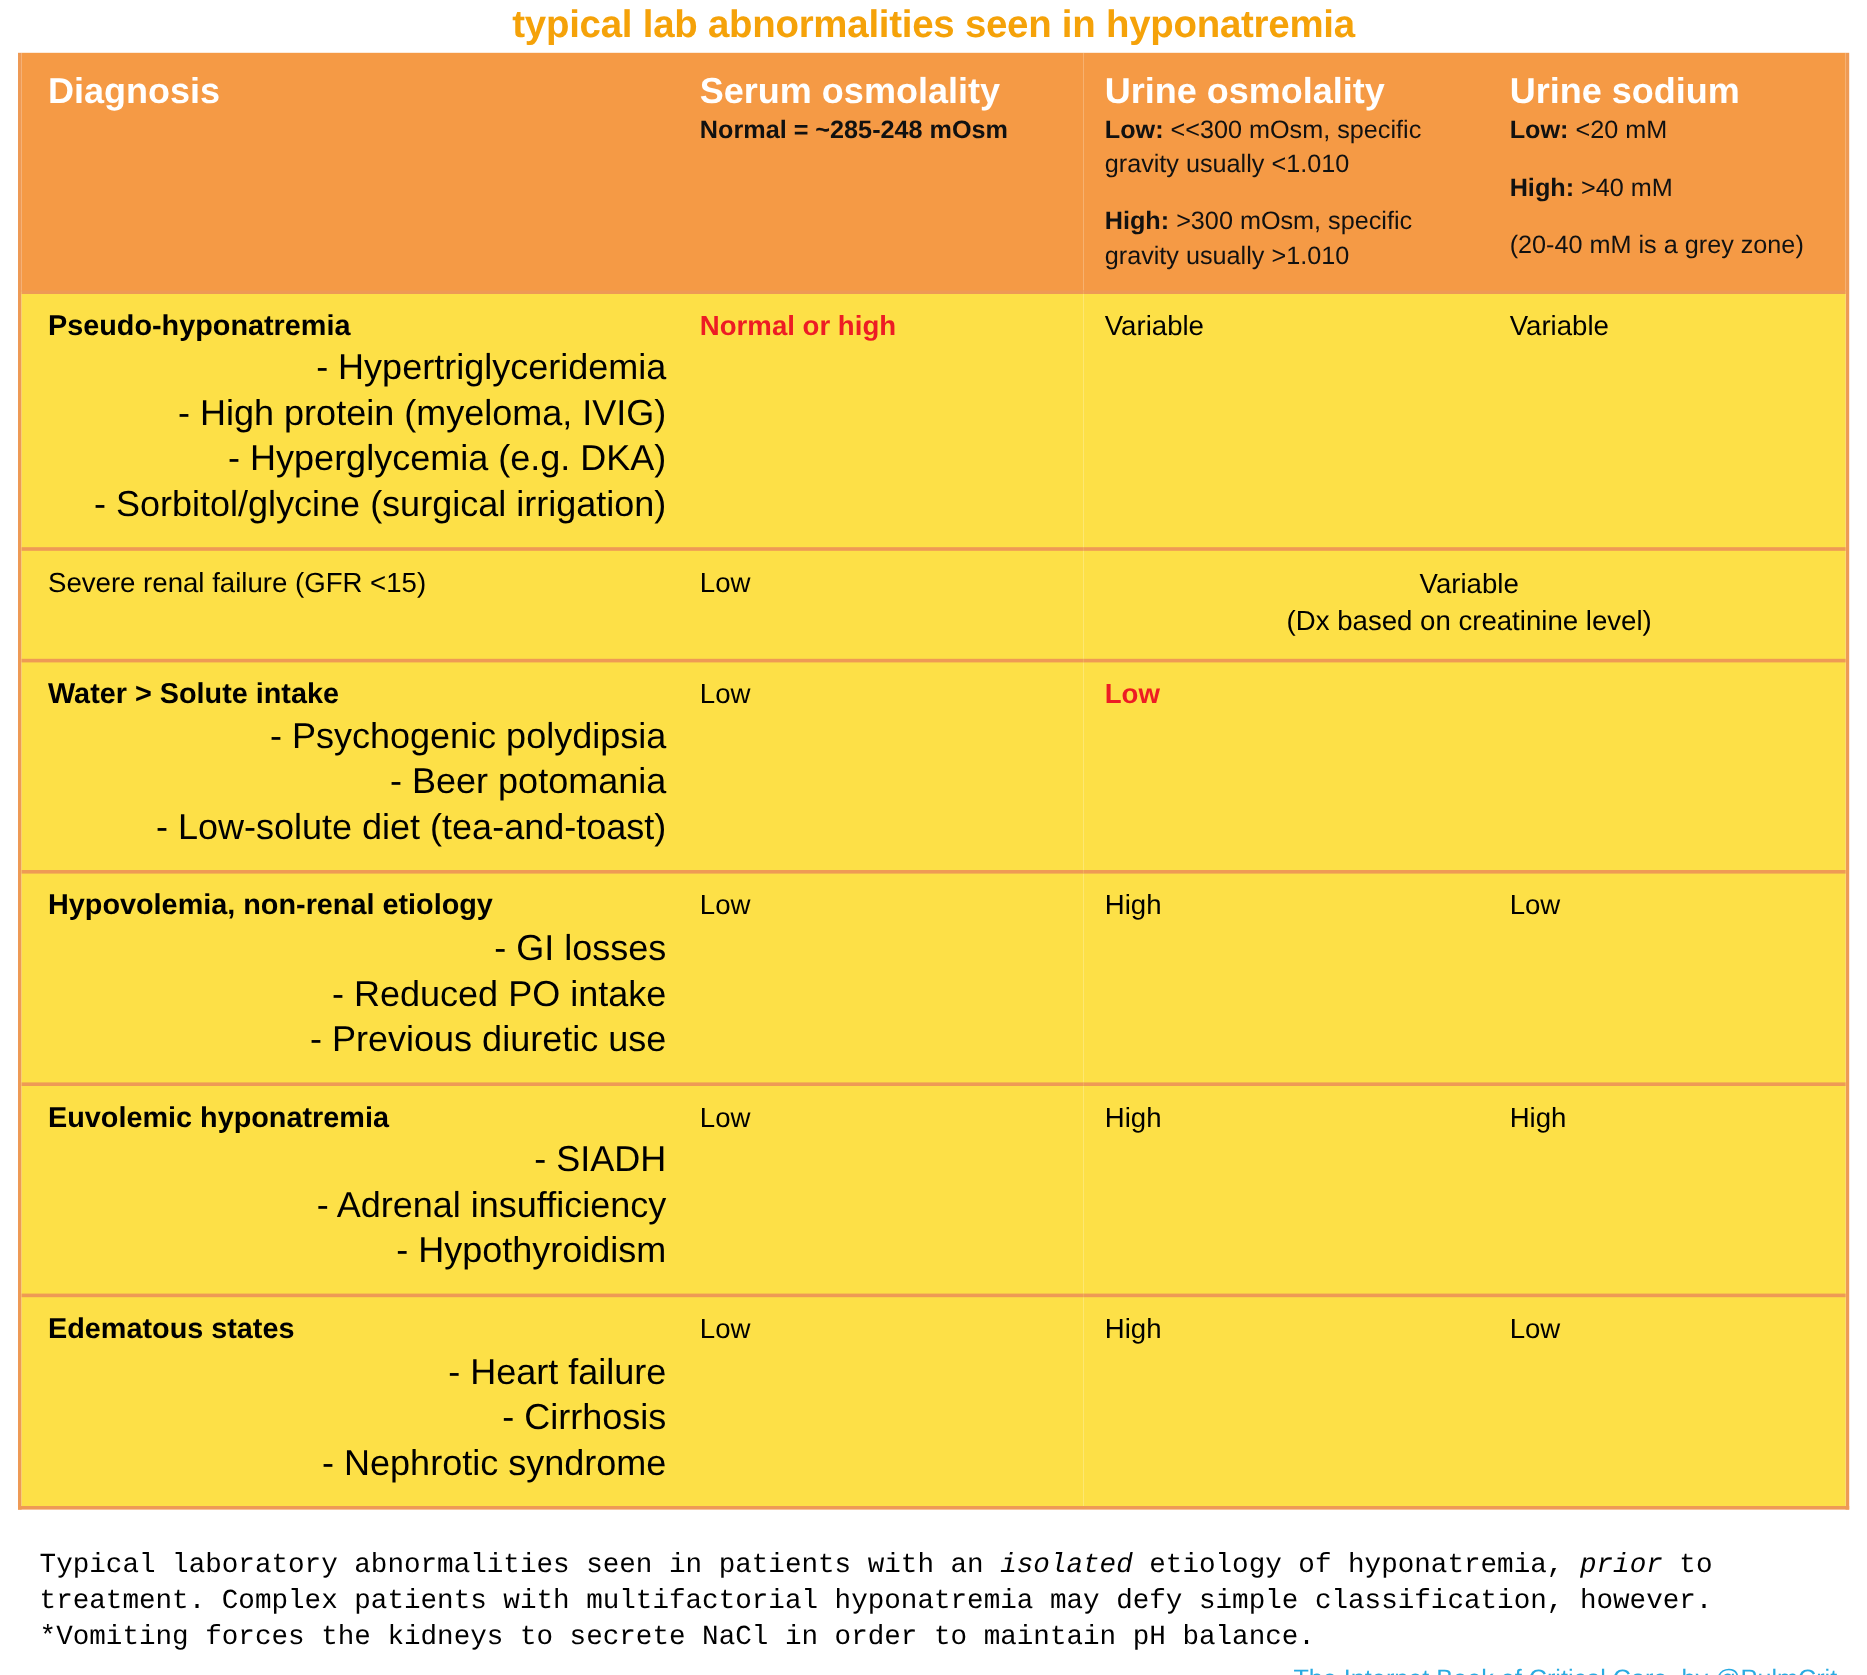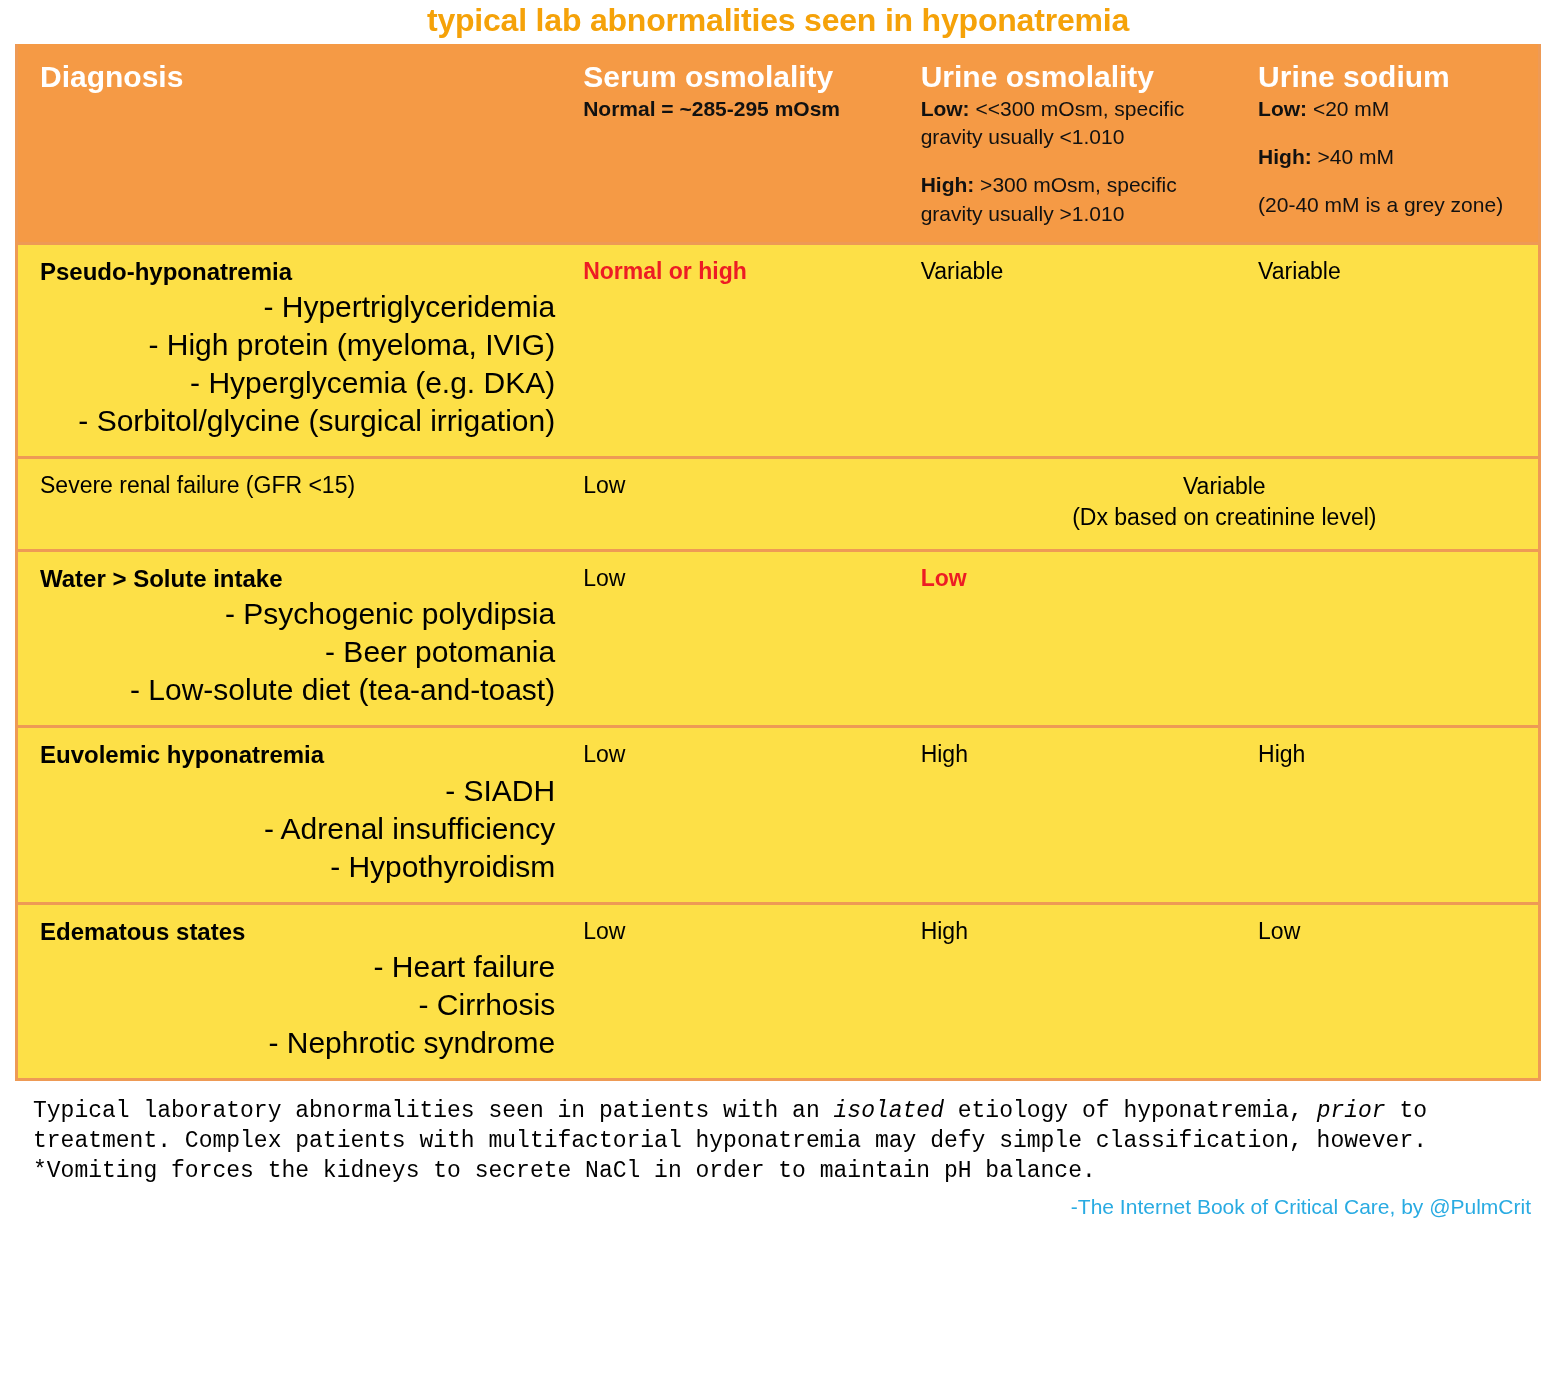--- a/index.html
+++ b/index.html
@@ -23,21 +23,21 @@
     font-size:32px;
     font-weight:bold;
     color:#F5A209;
     letter-spacing:-0.2px;
     padding:4px 0 6px 0;
     line-height:1.05;
   }
 
   
   .table-wrap{
-    margin:0 15px 0 15px;
+    margin:0 15px 16px 15px;
     border:3px solid #EE9A55;
     border-top:none;
     box-sizing:border-box;
   }
   table.lab{
     width:100%;
     border-collapse:collapse;
     table-layout:fixed;
   }
   table.lab col.c-diag{width:36.0%;}
@@ -136,21 +136,21 @@
           <col class="c-una">
       </colgroup>
       <thead>
         <tr>
             <td class="first">
               <div class="col-title">Diagnosis</div>
             </td>
             <td>
               <div class="col-title">Serum osmolality</div>
               <div class="col-sub">
-                <div><span class="b">Normal = ~285-295 mOsm</span></div>
+                <div><span class="b">Normal = ~285-248 mOsm</span></div>
               </div>
             </td>
             <td>
               <div class="col-title">Urine osmolality</div>
               <div class="col-sub">
                 <div><span class="b">Low:</span><span> &lt;&lt;300 mOsm, specific gravity usually &lt;1.010</span></div>
                 <span class="gap"></span>
                 <div><span class="b">High:</span><span> &gt;300 mOsm, specific gravity usually &gt;1.010</span></div>
               </div>
             </td>
@@ -209,20 +209,37 @@
             </td>
             <td>
               <div class="val red">Low</div>
             </td>
             <td>
               <div class="val"></div>
             </td>
           </tr>
           <tr>
             <td class="first">
+              <div class="dx-head">Hypovolemia, non-renal etiology</div>
+              <div class="dx-sub">- GI losses</div>
+              <div class="dx-sub">- Reduced PO intake</div>
+              <div class="dx-sub">- Previous diuretic use</div>
+            </td>
+            <td>
+              <div class="val">Low</div>
+            </td>
+            <td>
+              <div class="val">High</div>
+            </td>
+            <td>
+              <div class="val">Low</div>
+            </td>
+          </tr>
+          <tr>
+            <td class="first">
               <div class="dx-head">Euvolemic hyponatremia</div>
               <div class="dx-sub">- SIADH</div>
               <div class="dx-sub">- Adrenal insufficiency</div>
               <div class="dx-sub">- Hypothyroidism</div>
             </td>
             <td>
               <div class="val">Low</div>
             </td>
             <td>
               <div class="val">High</div>

